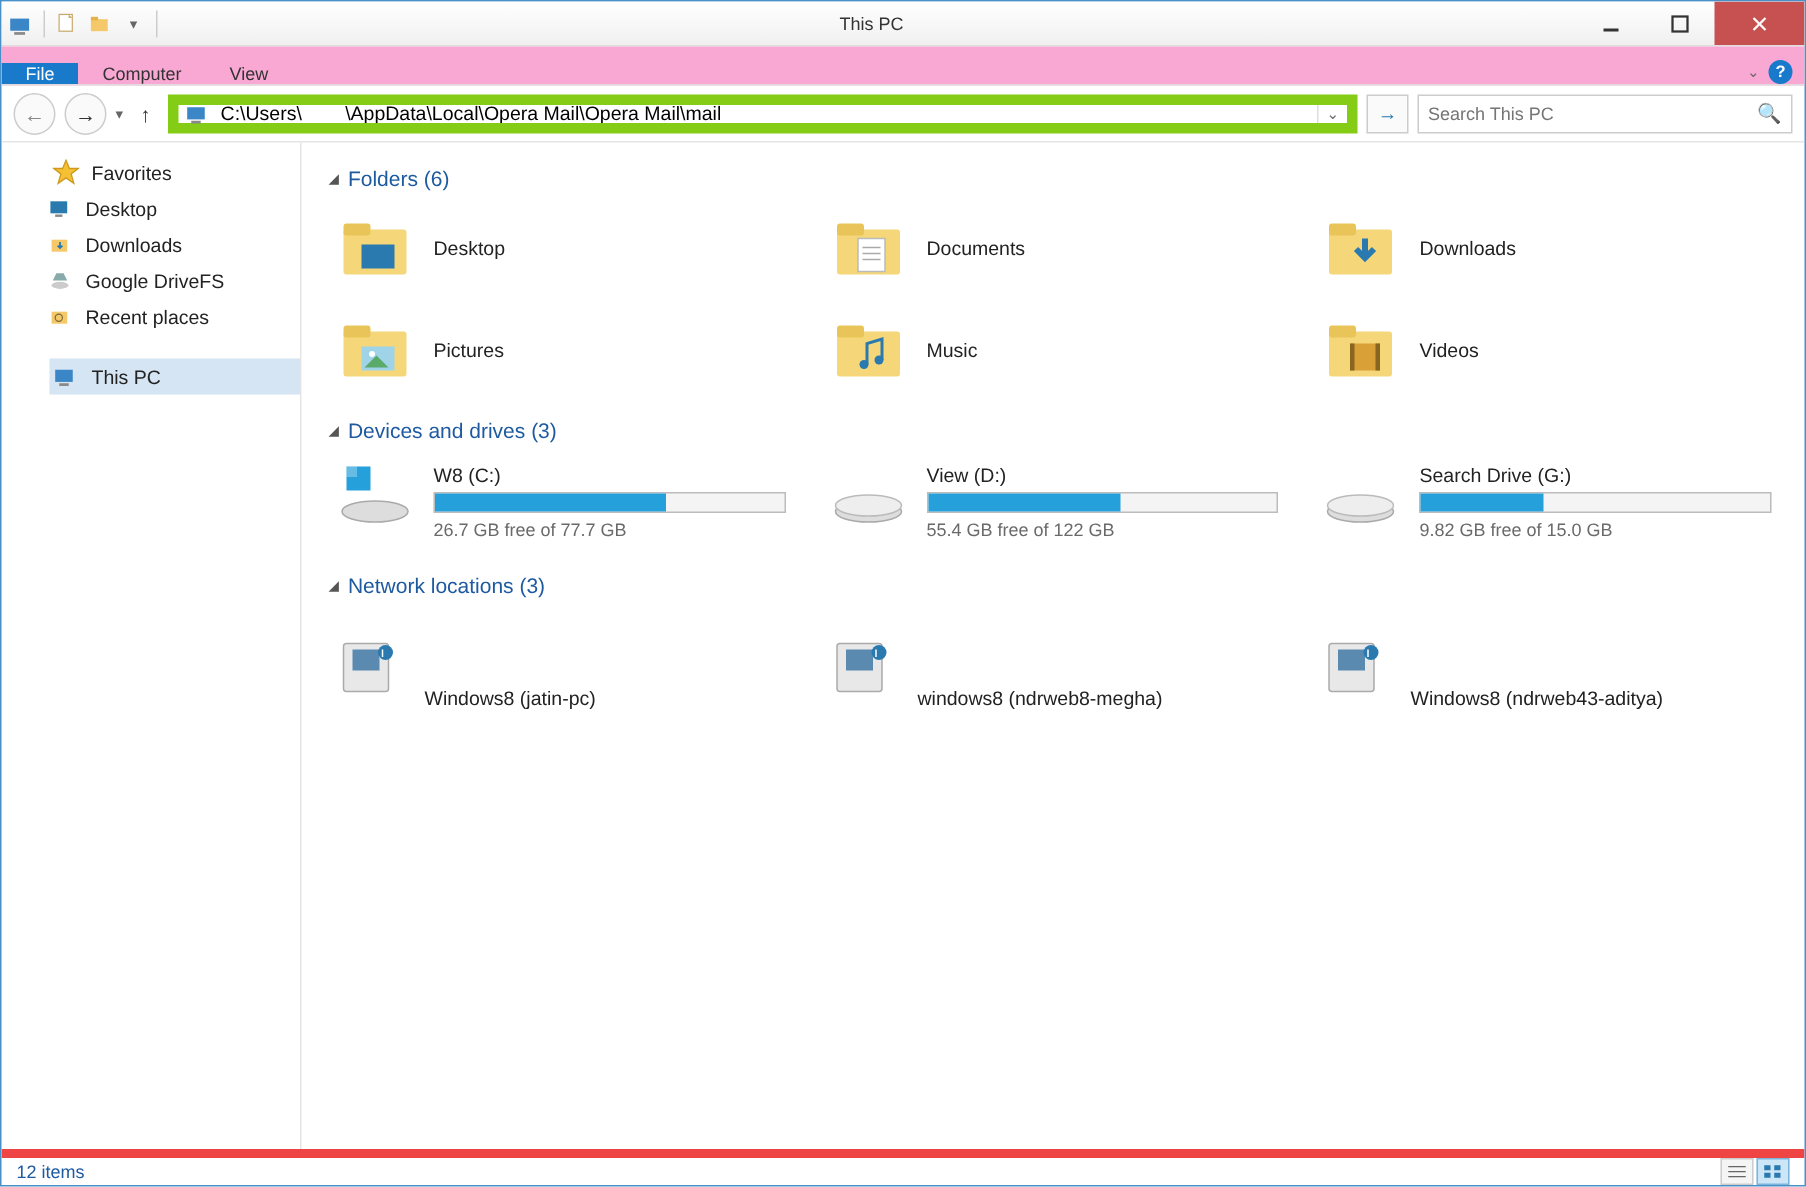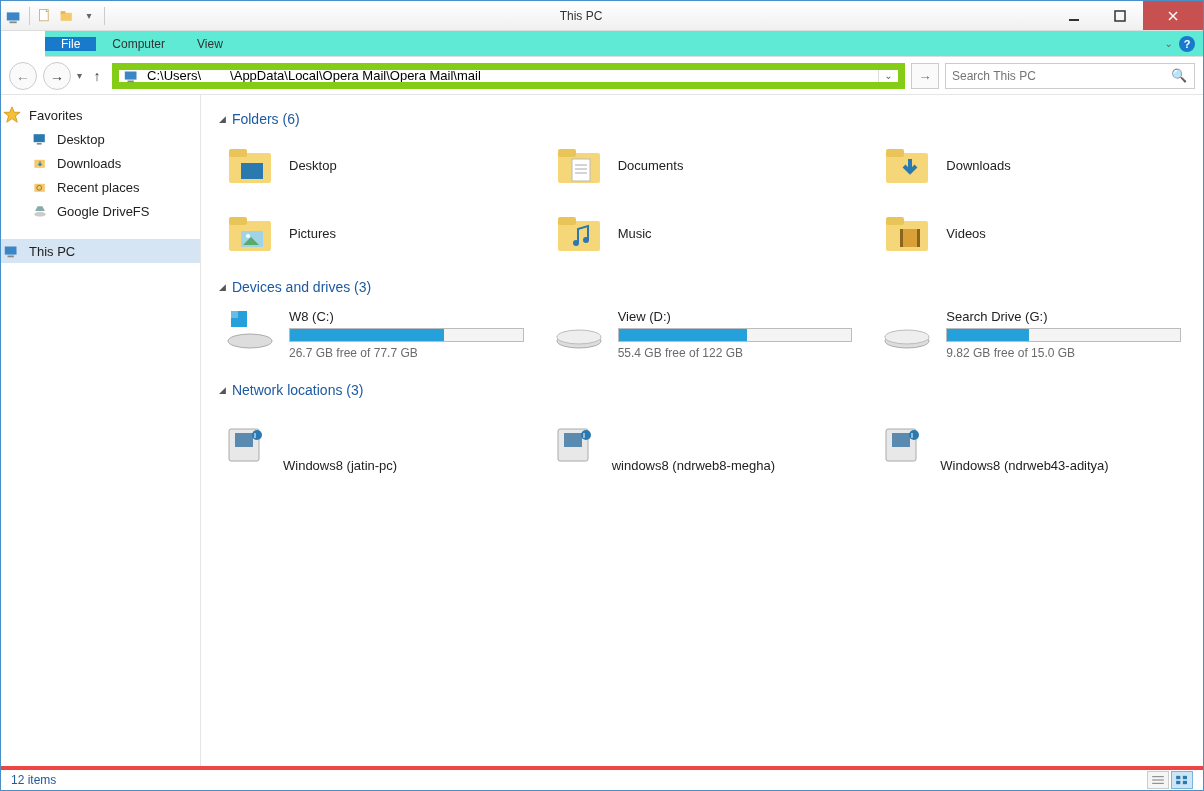--- a/index.html
+++ b/index.html
@@ -10,21 +10,21 @@
 .qat { display: flex; align-items: center; padding: 0 4px; gap: 4px; }
 .qat-icon { width: 18px; height: 18px; display: flex; align-items: center; justify-content: center; }
 .qat-sep { width: 1px; height: 18px; background: #ccc; margin: 0 2px; }
 .title-text { flex: 1; text-align: center; font-size: 12px; color: #333; }
 .winbtns { display: flex; height: 100%; }
 .winbtn { width: 46px; height: 100%; display: flex; align-items: center; justify-content: center; cursor: default; }
 .winbtn.close { background: #c75050; color: #fff; width: 60px; }
 .winbtn svg { width: 12px; height: 12px; }
 
 
-.ribbon-tabs { height: 26px; display: flex; align-items: center; background: #5eead4; border-bottom: 1px solid #ddd; margin-left: 44px; }
+.ribbon-tabs { height: 26px; display: flex; align-items: flex-end; background: #f9a8d4; border-bottom: 1px solid #ddd; }
 .ribbon-tab { padding: 0 16px; font-size: 12px; display: flex; align-items: center; color: #333; }
 .ribbon-tab.file { background: #1979ca; color: #fff; }
 .ribbon-right { margin-left: auto; display: flex; align-items: center; gap: 6px; padding-right: 8px; }
 .help-icon { width: 16px; height: 16px; border-radius: 50%; background: #1979ca; color: #fff; font-size: 11px; display: flex; align-items: center; justify-content: center; font-weight: bold; }
 .chevron { font-size: 10px; color: #666; }
 
 
 .navrow { height: 38px; display: flex; align-items: center; padding: 4px 8px; gap: 6px; border-bottom: 1px solid #e5e5e5; }
 .navbtn { width: 28px; height: 28px; border: 1px solid #ccc; border-radius: 50%; display: flex; align-items: center; justify-content: center; font-size: 14px; color: #888; background: #fafafa; }
 .navbtn.active { color: #333; }
@@ -36,21 +36,21 @@
 .addr-go { width: 28px; height: 26px; border: 1px solid #ccc; display: flex; align-items: center; justify-content: center; font-size: 13px; color: #2a7ab0; background: #fafafa; }
 .searchbox { width: 250px; height: 26px; border: 1px solid #ccc; display: flex; align-items: center; padding: 0 6px; }
 .searchbox input { flex: 1; border: none; outline: none; font-size: 12px; color: #888; }
 .search-icon { color: #888; font-size: 13px; }
 
 
 .main { flex: 1; display: flex; overflow: hidden; }
 .sidebar { width: 200px; border-right: 1px solid #e5e5e5; padding: 8px 0; font-size: 13px; }
 .nav-group { margin-bottom: 16px; }
 .nav-item { display: flex; align-items: center; gap: 8px; padding: 3px 12px 3px 30px; color: #222; }
-.nav-item.header { padding-left: 2px; }
+.nav-item.header { padding-left: 2px; margin-left: 32px; }
 .nav-item.selected { background: #d5e5f3; }
 .nav-icon { width: 18px; height: 18px; display: flex; align-items: center; justify-content: center; }
 
 .content { flex: 1; overflow-y: auto; padding: 10px 18px; }
 .section-header { display: flex; align-items: center; gap: 6px; font-size: 14px; color: #1e5aa0; margin: 6px 0 10px 0; }
 .section-header .tri { font-size: 9px; color: #555; }
 .items-grid { display: grid; grid-template-columns: repeat(3, 1fr); gap: 12px 20px; margin-bottom: 18px; }
 .folder-item { display: flex; align-items: center; gap: 12px; padding: 4px; }
 .folder-icon { width: 54px; height: 48px; display: flex; align-items: center; justify-content: center; }
 .folder-label { font-size: 13px; color: #222; }
@@ -61,21 +61,21 @@
 .drive-name { font-size: 13px; color: #222; margin-bottom: 4px; }
 .drive-bar { width: 100%; max-width: 240px; height: 14px; border: 1px solid #bcbcbc; background: #f4f4f4; margin-bottom: 4px; }
 .drive-fill { height: 100%; background: #26a0da; }
 .drive-free { font-size: 12px; color: #6a6a6a; }
 
 .netloc-item { display: flex; align-items: center; gap: 12px; padding: 4px; }
 .netloc-icon { width: 48px; height: 44px; display: flex; align-items: center; justify-content: center; }
 .netloc-label { font-size: 13px; color: #222; margin-top: 46px; }
 
 
-.statusbar { height: 24px; border-top: 4px solid #ef4444; display: flex; align-items: center; padding: 0 10px; font-size: 12px; color: #1e5aa0; }
+.statusbar { height: 24px; border-top: 6px solid #ef4444; display: flex; align-items: center; padding: 0 10px; font-size: 12px; color: #1e5aa0; }
 .statusbar .views { margin-left: auto; display: flex; gap: 2px; }
 .view-btn { width: 22px; height: 18px; border: 1px solid #ccc; background: #f5f5f5; display: flex; align-items: center; justify-content: center; }
 .view-btn.active { background: #cde6f7; border-color: #7ab5dc; }
 
 
 svg { display: block; }
 </style>
 </head>
 <body>
 
@@ -181,34 +181,34 @@
             <svg viewBox="0 0 20 20" width="16" height="16">
               <rect x="3" y="6" width="13" height="10" fill="#f5c869"></rect>
               <path d="M10 8v5m-2-2l2 2 2-2" stroke="#2a7ab0" stroke-width="1.5" fill="none"></path>
             </svg>
           </span>
         <span>Downloads</span>
       </div>
       <div class="nav-item">
         <span class="nav-icon">
             <svg viewBox="0 0 20 20" width="16" height="16">
+              <ellipse cx="10" cy="14" rx="7" ry="3" fill="#ccc"></ellipse>
+              <polygon points="7,4 13,4 16,10 4,10" fill="#8aa"></polygon>
+            </svg>
+          </span>
+        <span>Google DriveFS</span>
+      </div>
+      <div class="nav-item">
+        <span class="nav-icon">
+            <svg viewBox="0 0 20 20" width="16" height="16">
               <rect x="3" y="6" width="13" height="10" fill="#f5c869"></rect>
               <circle cx="9" cy="11" r="3" fill="none" stroke="#7a6a3a"></circle>
             </svg>
           </span>
         <span>Recent places</span>
-      </div>
-      <div class="nav-item">
-        <span class="nav-icon">
-            <svg viewBox="0 0 20 20" width="16" height="16">
-              <ellipse cx="10" cy="14" rx="7" ry="3" fill="#ccc"></ellipse>
-              <polygon points="7,4 13,4 16,10 4,10" fill="#8aa"></polygon>
-            </svg>
-          </span>
-        <span>Google DriveFS</span>
       </div>
     </div>
     <div class="nav-group">
       <div class="nav-item header selected">
         <span class="nav-icon">
             <svg viewBox="0 0 20 20" width="18" height="18">
               <rect x="2" y="5" width="13" height="9" fill="#3b86c6"></rect>
               <rect x="5" y="15" width="7" height="2" fill="#888"></rect>
             </svg>
           </span>

